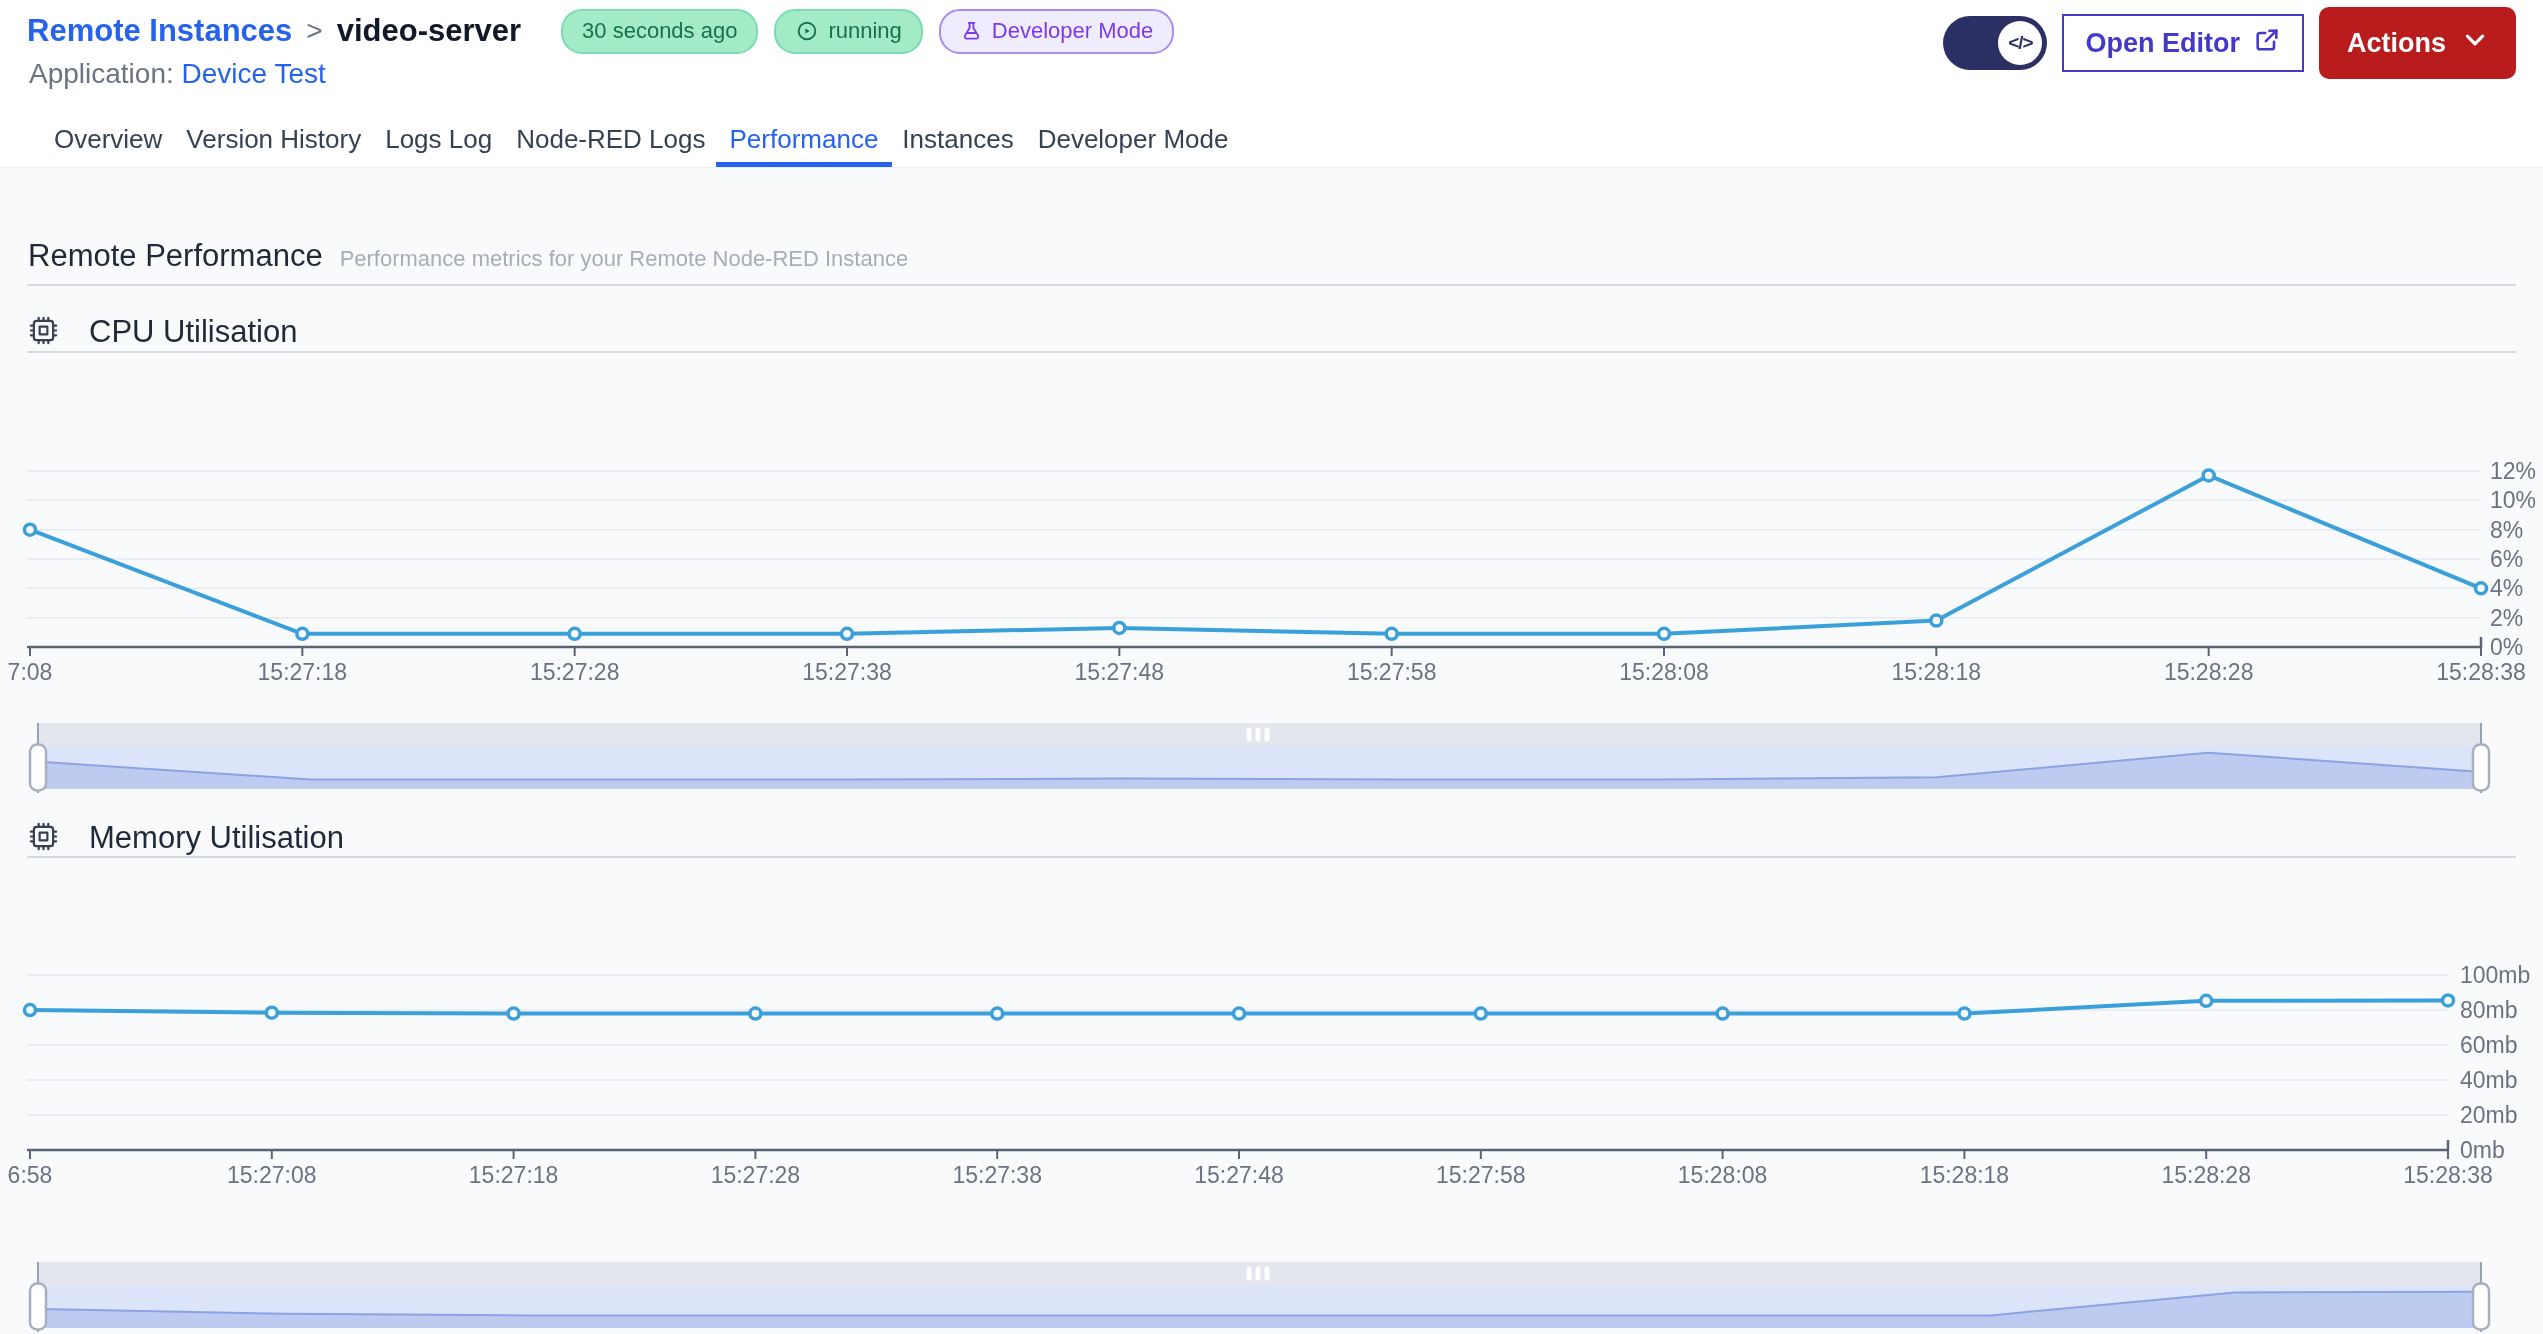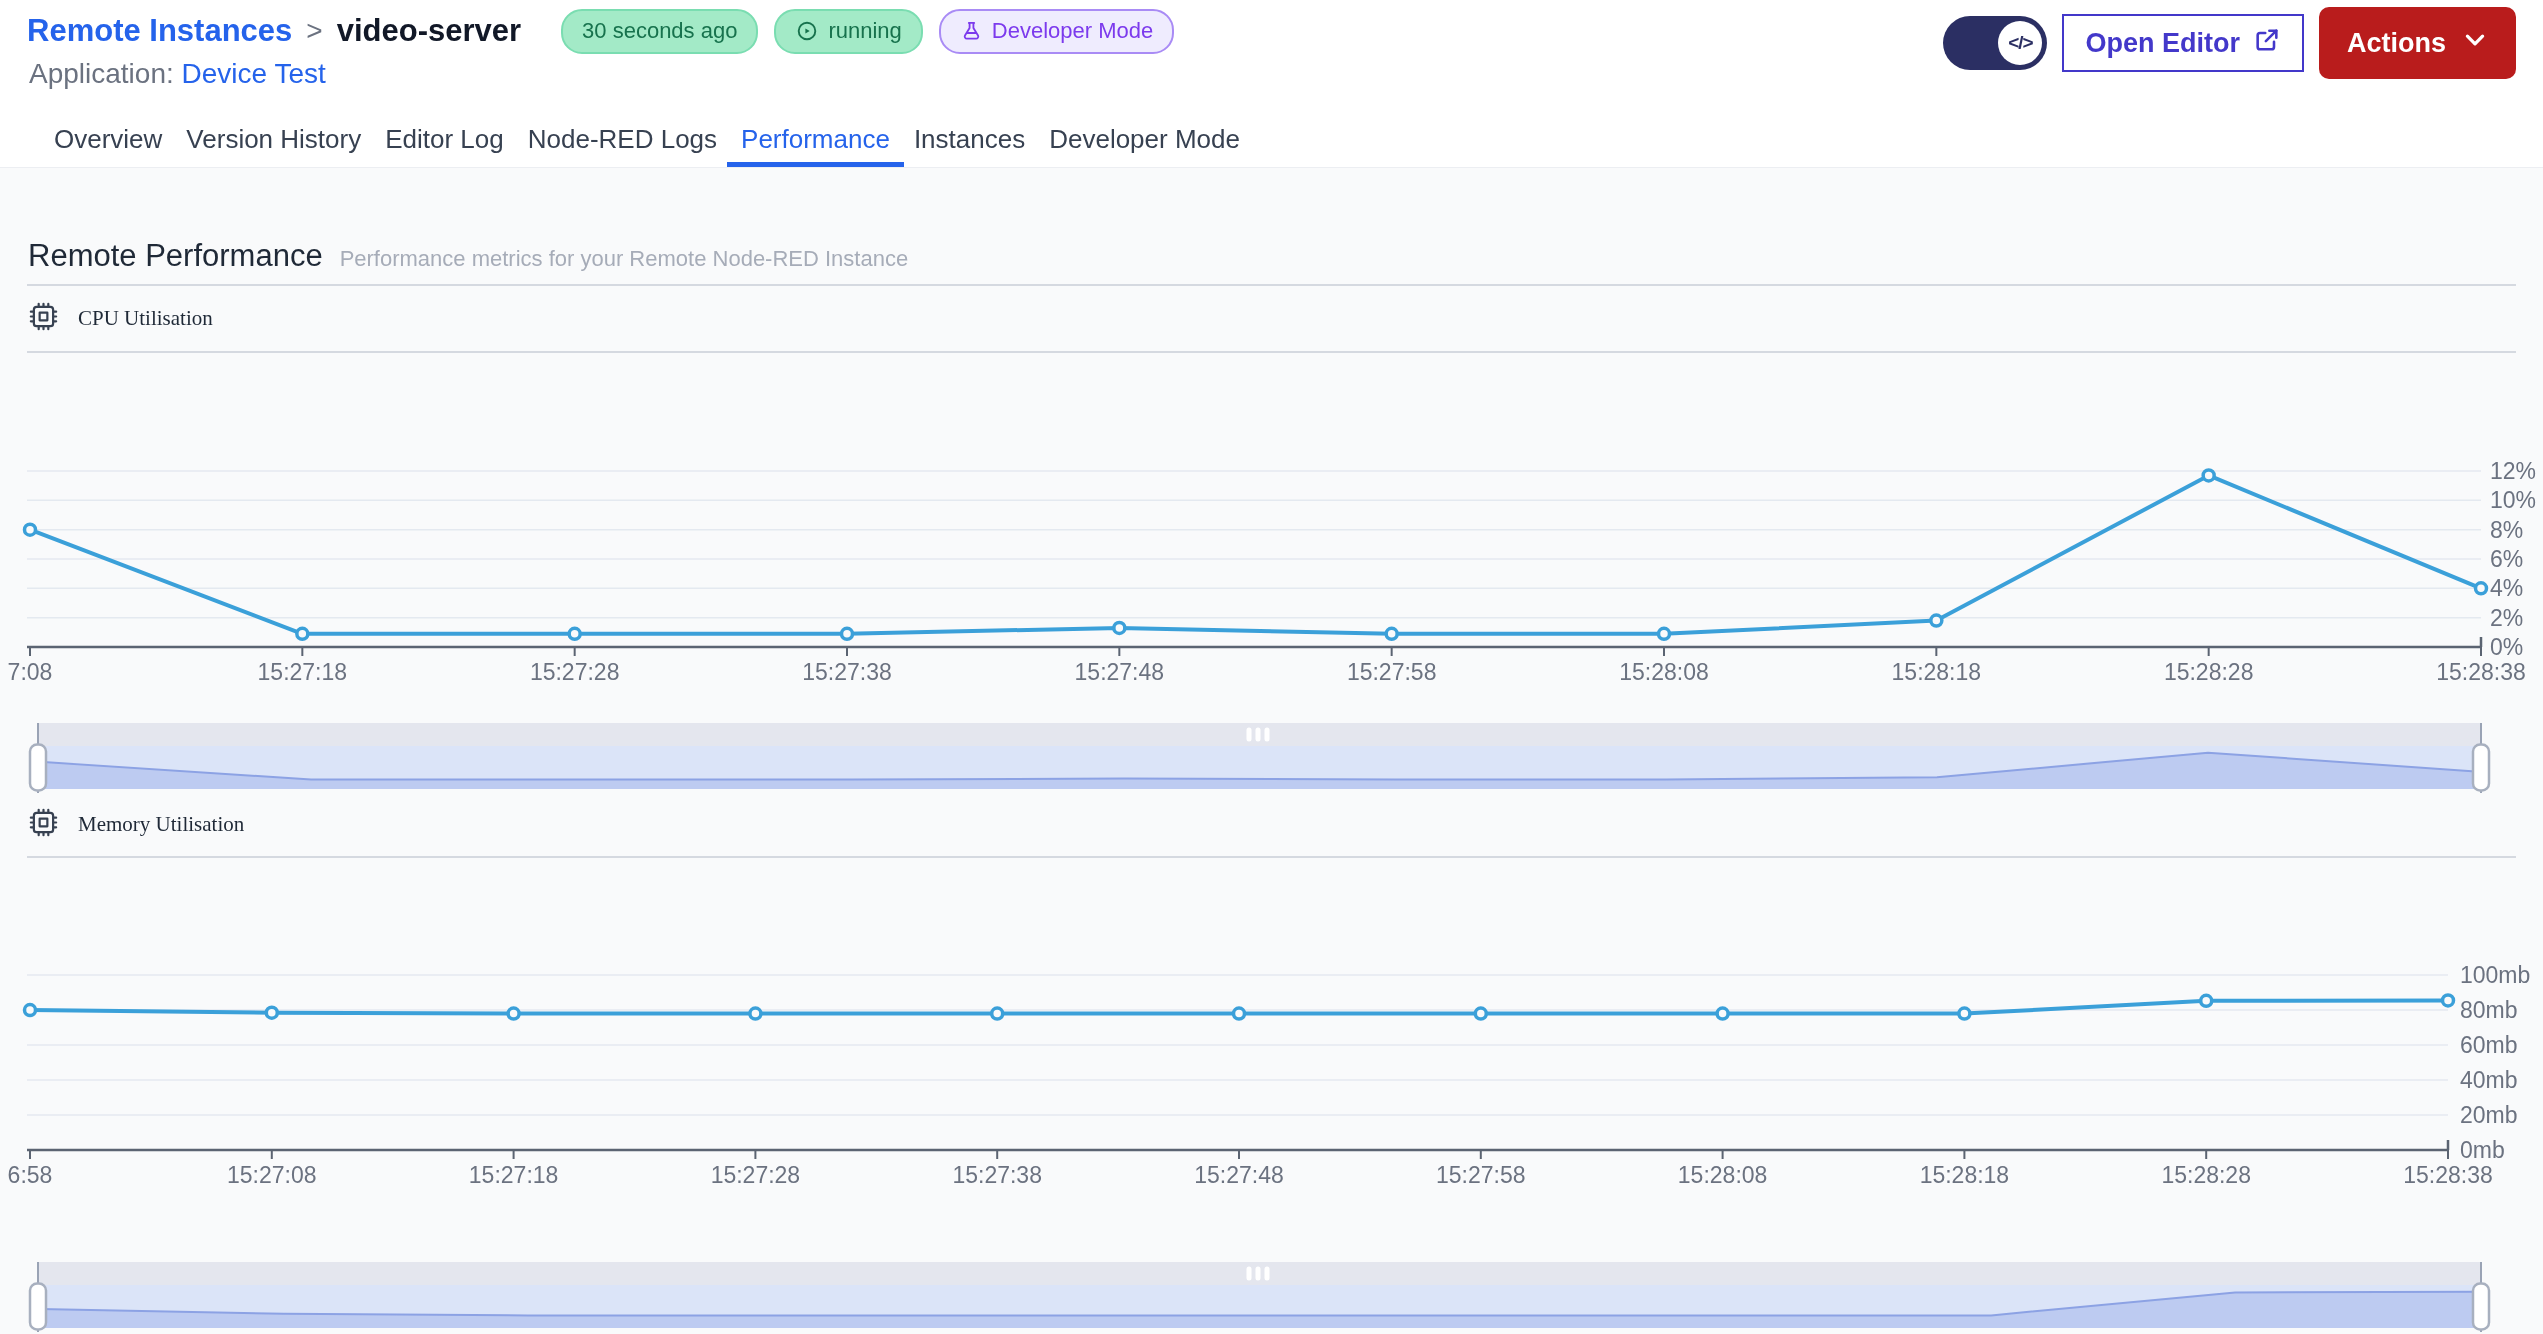--- a/index.html
+++ b/index.html
@@ -31,21 +31,21 @@
   .tab{position:relative;display:flex;align-items:center;font-size:26px;color:#374151;cursor:pointer;padding:0 2px;}
   .tab.active{color:#2563EB;}
   .tab.active::after{content:"";position:absolute;left:-12px;right:-12px;bottom:0;height:5px;background:#2563EB;}
 
   
   .page-title-row{position:absolute;left:28px;top:238px;display:flex;align-items:baseline;gap:17px;}
   .page-title{font-size:31px;color:#1F2937;font-weight:500;margin:0;}
   .page-subtitle{font-size:22px;color:#A6ACB8;}
   .hr{position:absolute;left:27px;width:2489px;border-top:2px solid #D5D9E0;height:0;}
   .chart-heading{position:absolute;left:27px;display:flex;align-items:center;gap:15px;color:#374151;}
-  .chart-heading h3{font-size:21px;color:#1F2937;font-weight:500;margin:3px;font-family:Liberation Serif, serif;}
+  .chart-heading h3{font-size:31px;color:#1F2937;font-weight:500;margin:14px;}
 
   .chart-svg{position:absolute;left:0;width:2543px;}
   .chart-svg text{font-size:23px;fill:#6B7280;font-family:"Liberation Sans", sans-serif;}
 </style>
 </head>
 <body>
 
 <div class="page">
 
   <div class="content-bg"></div>
@@ -104,21 +104,21 @@
         <svg width="26" height="26" viewBox="0 0 24 24" fill="none" stroke="currentColor" stroke-width="3" stroke-linecap="round" stroke-linejoin="round">
           <path d="M5 8.5l7 7 7-7"></path>
         </svg>
       </span>
     </div>
   </div>
 
   <div class="tabs">
     <div class="tab">Overview</div>
     <div class="tab">Version History</div>
-    <div class="tab">Editor Log</div>
+    <div class="tab">Logs Log</div>
     <div class="tab">Node-RED Logs</div>
     <div class="tab active">Performance</div>
     <div class="tab">Instances</div>
     <div class="tab">Developer Mode</div>
   </div>
 
   <div class="page-title-row">
     <h2 class="page-title">Remote Performance</h2>
     <span class="page-subtitle">Performance metrics for your Remote Node-RED Instance</span>
   </div>

